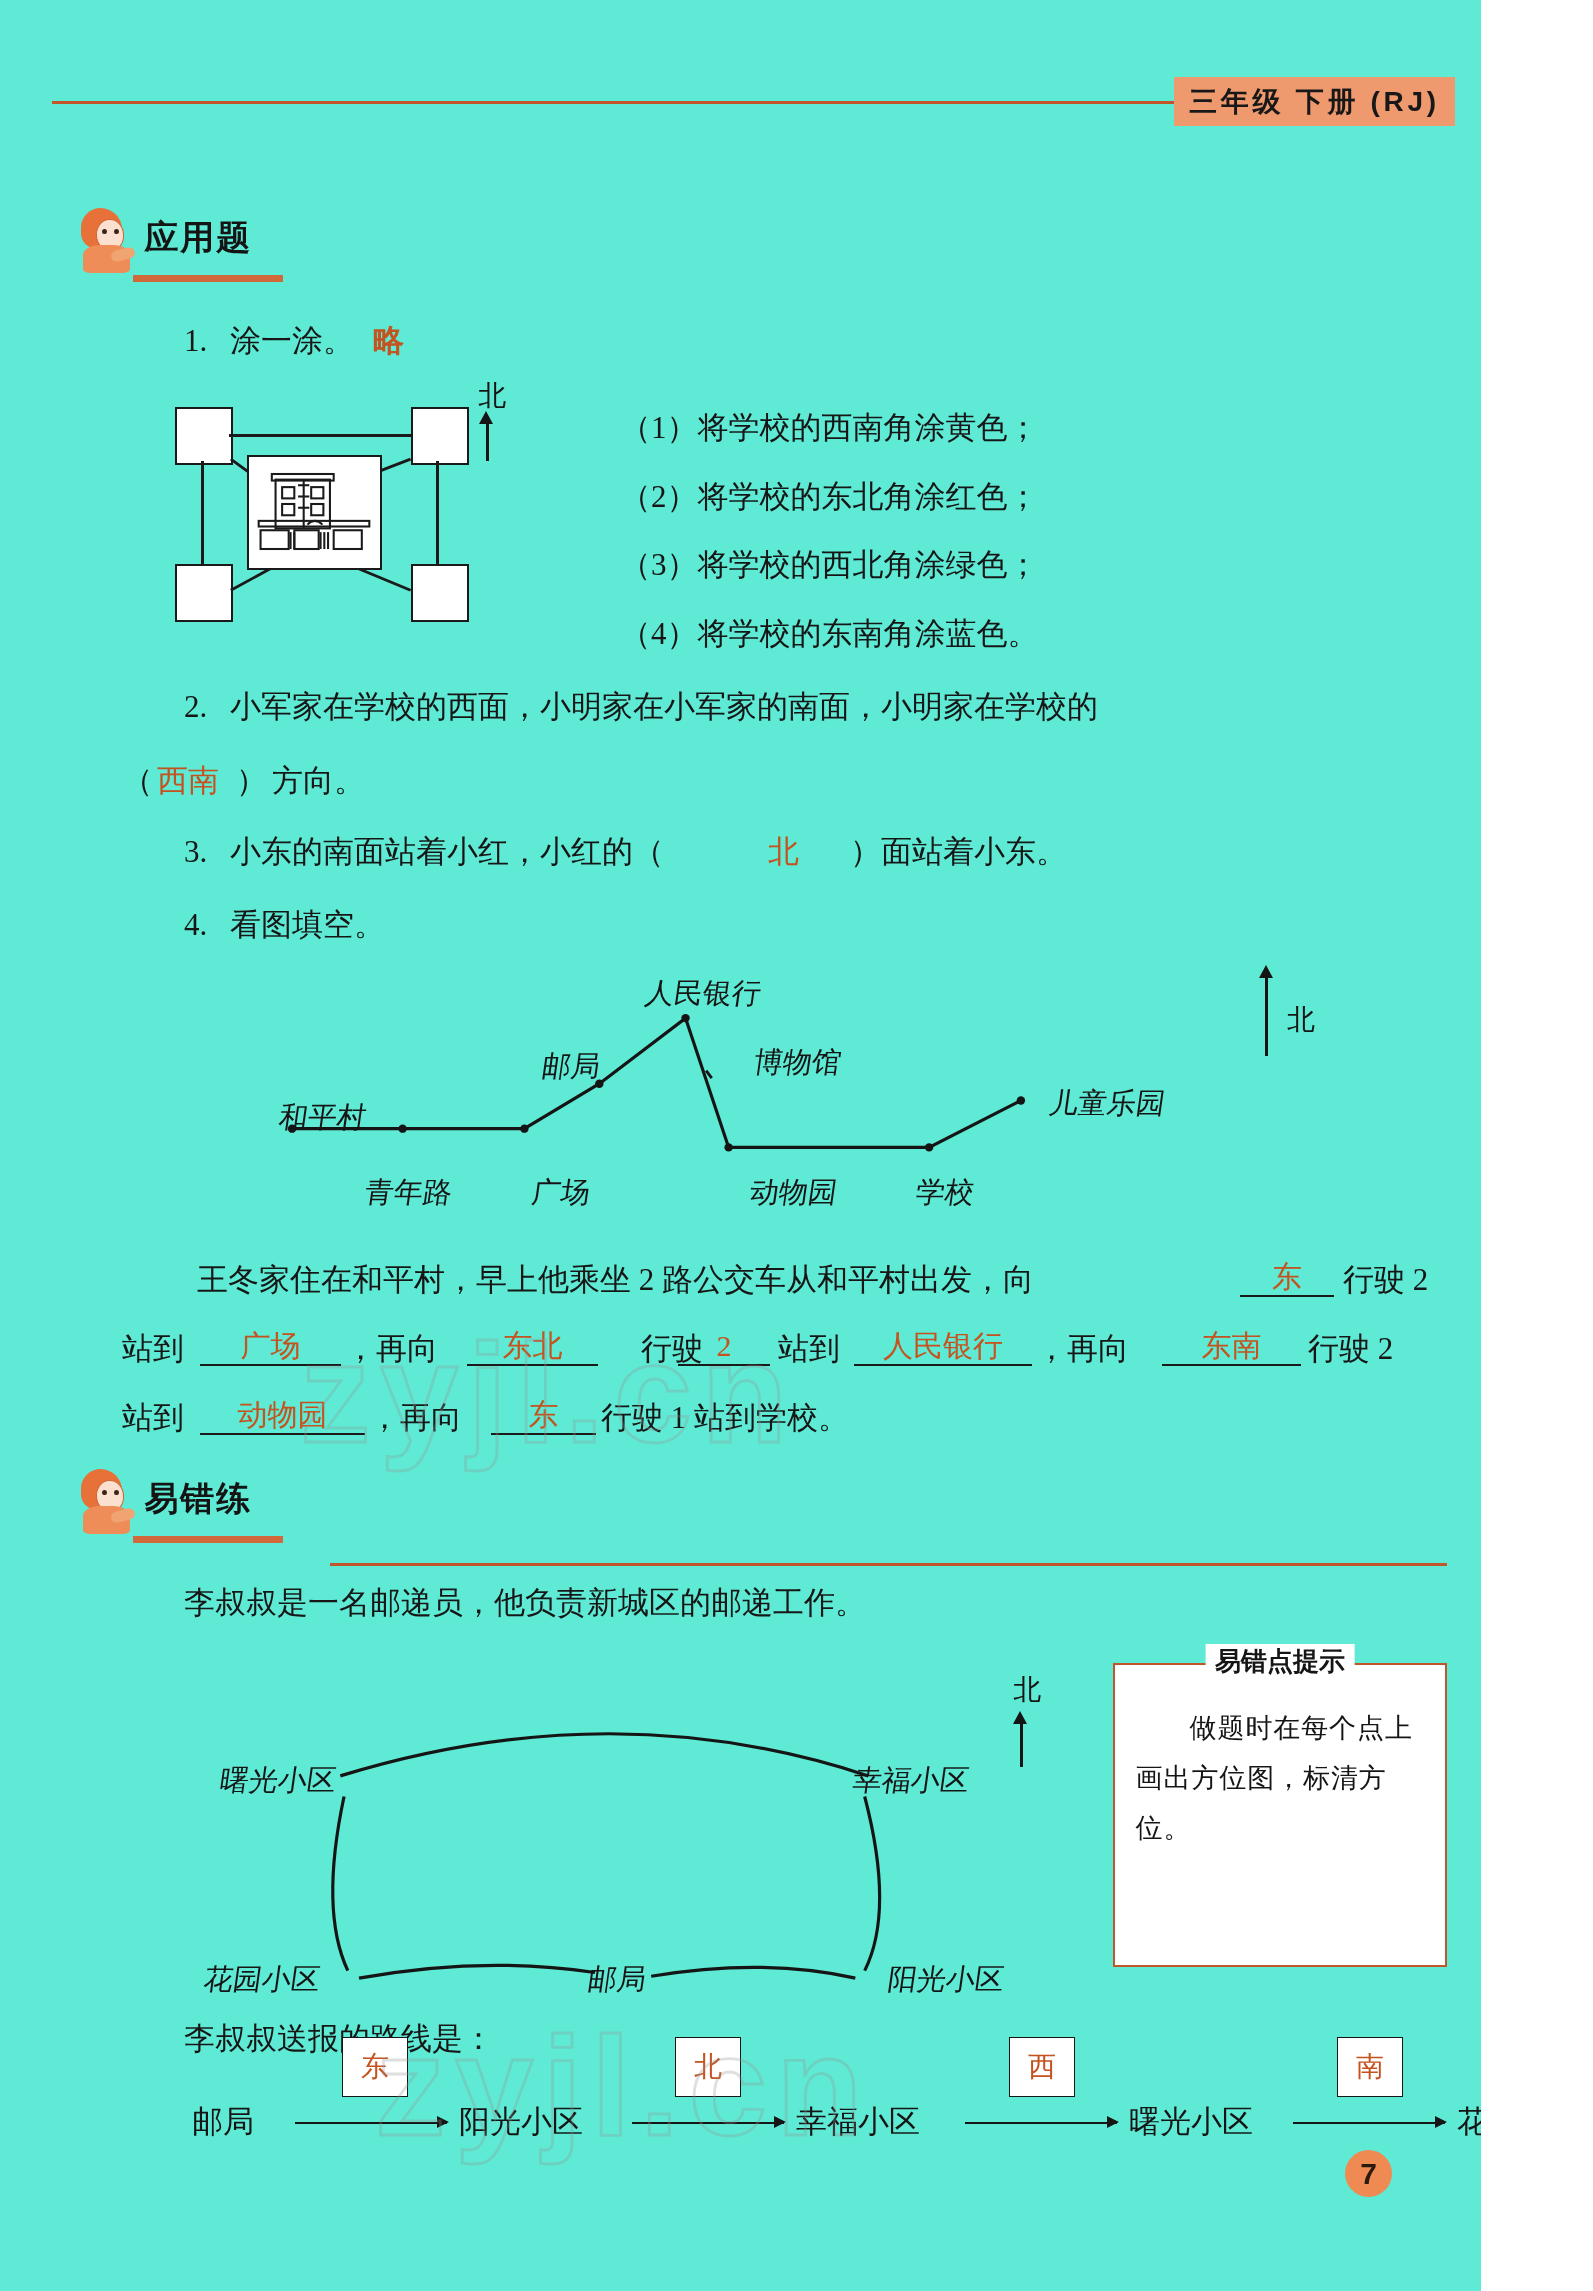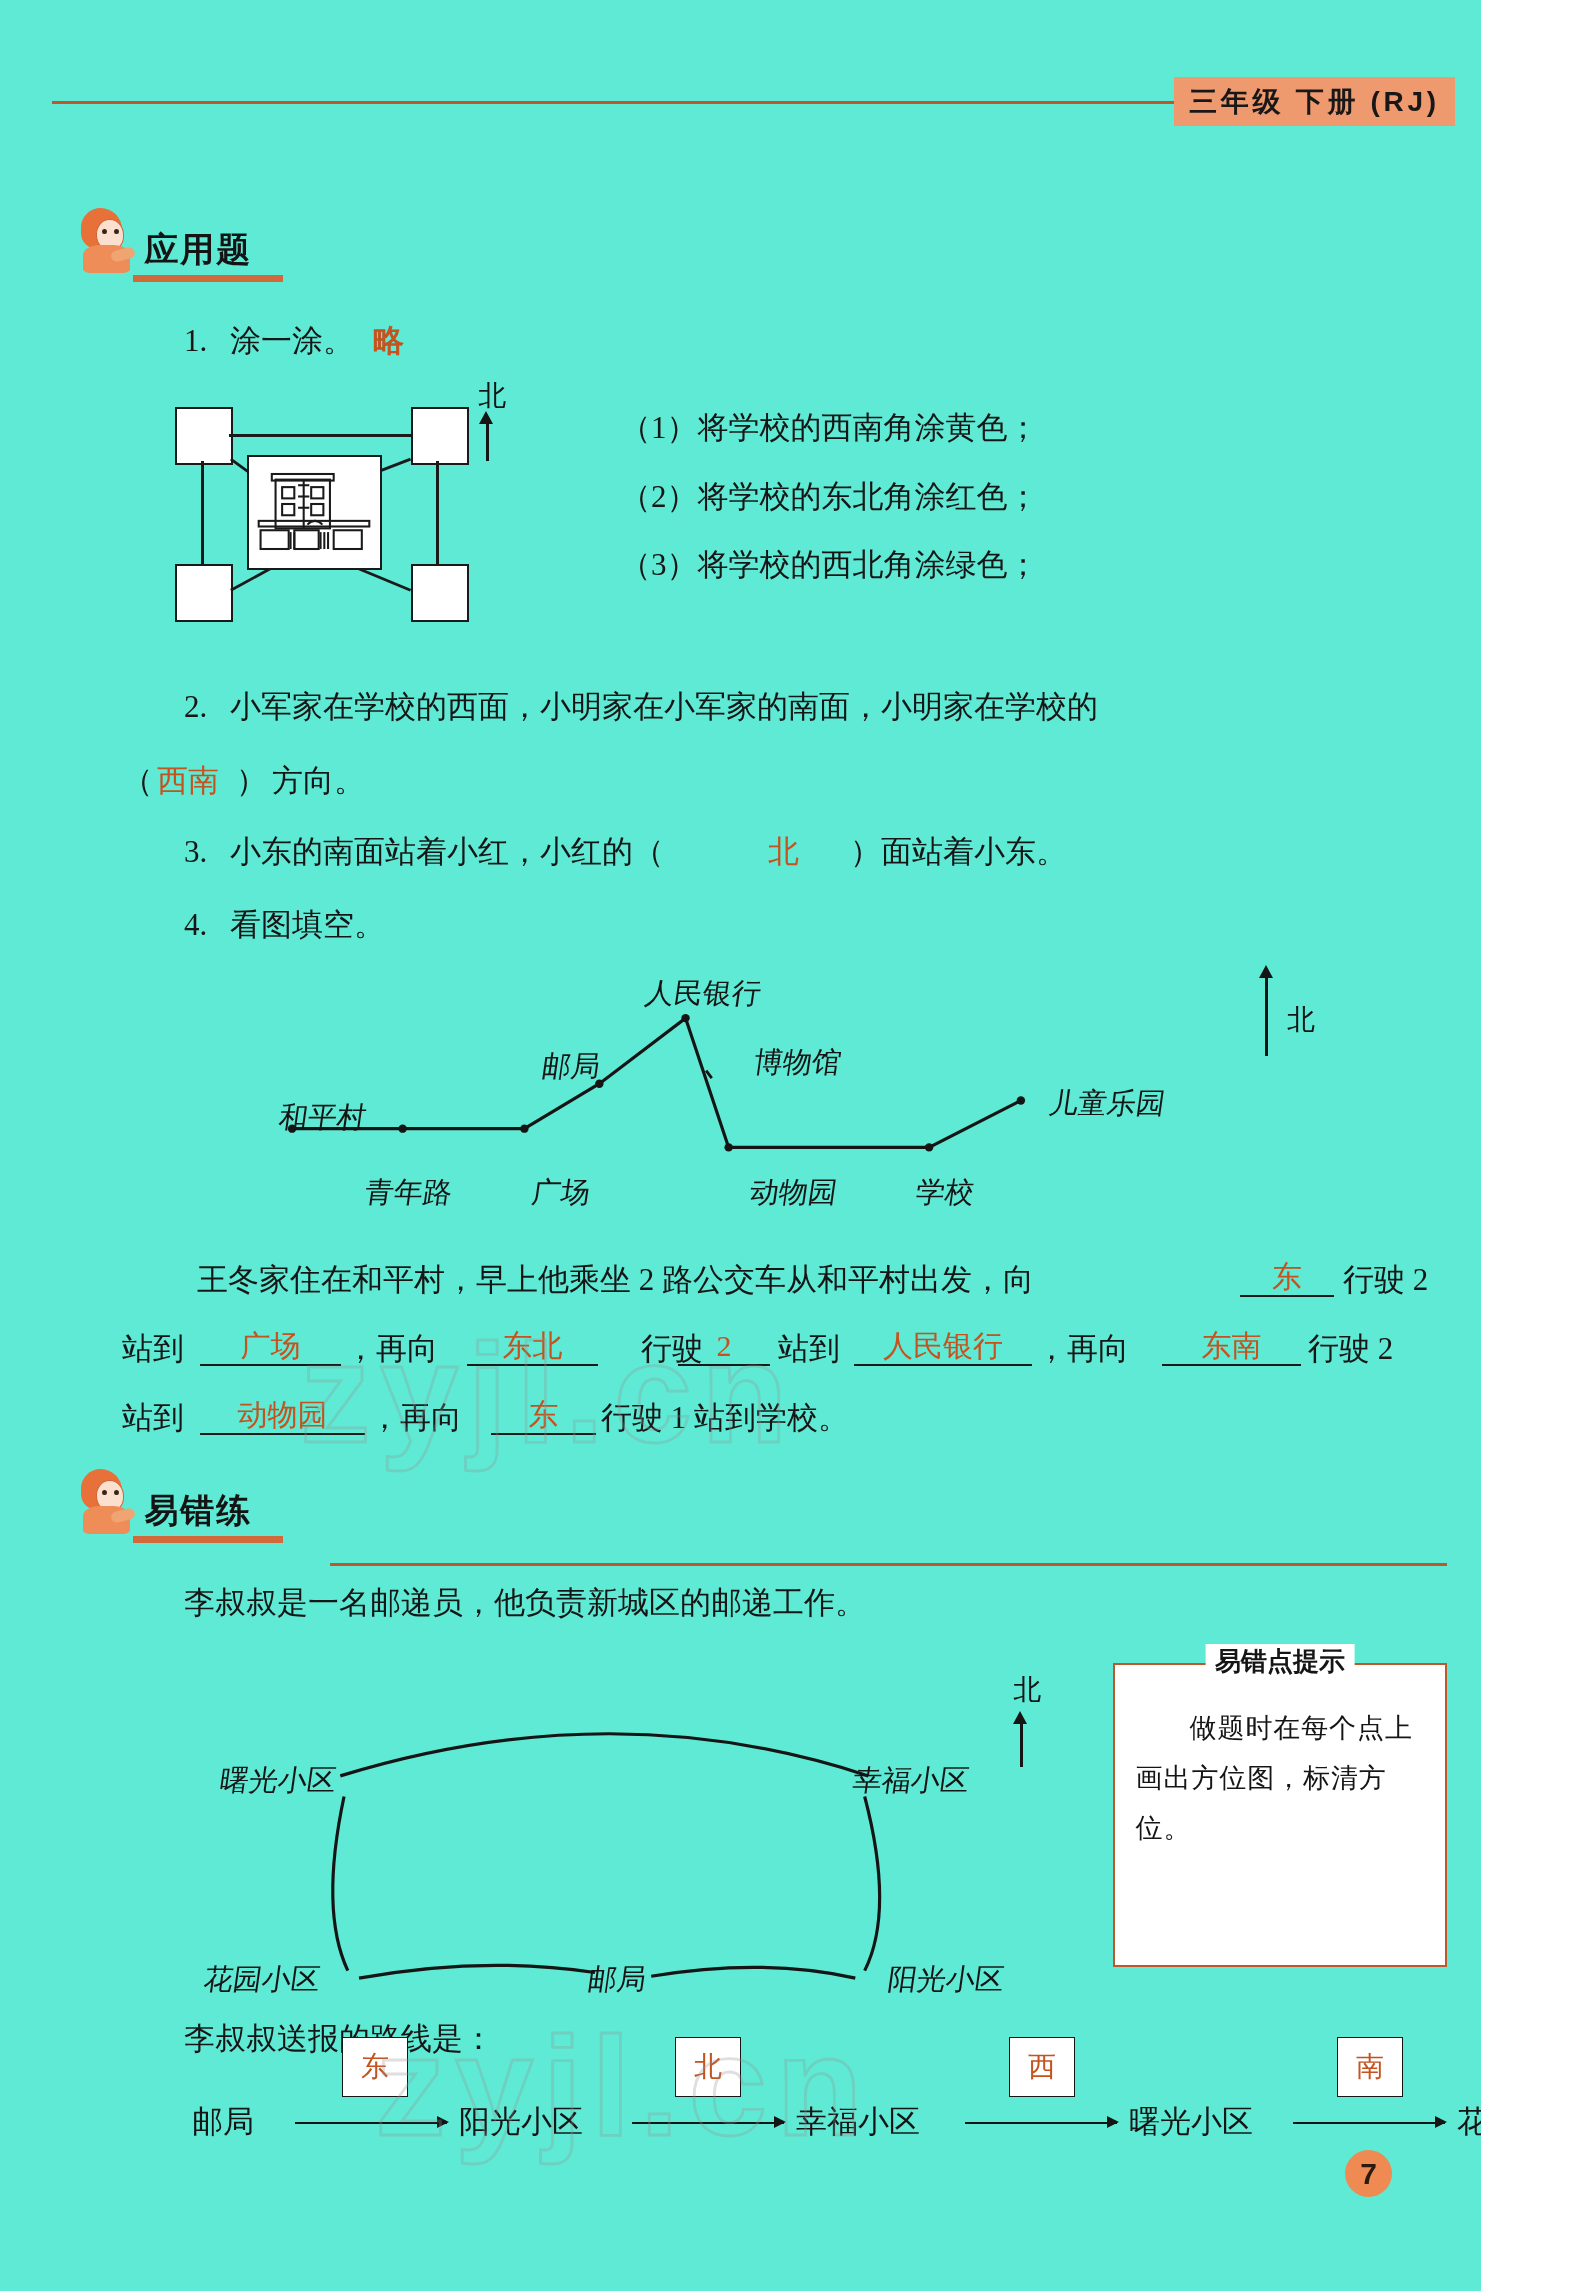--- a/index.html
+++ b/index.html
@@ -111,21 +111,21 @@
     background: #f0a472;
     border-radius: 9.4px;
     transform: rotate(-14deg);
   }
   .sec-title {
     font-family: "Liberation Sans", sans-serif;
     font-size: 34px;
     font-weight: 700;
     color: #141414;
     letter-spacing: 1.9px;
-    padding-bottom: 2px;
+    padding-bottom: 14px;
   }
   .sec-underline {
     position: absolute;
     left: 58px;
     height: 6.6px;
     background: #d2693a;
   }
   .sec-rule {
     position: absolute;
     height: 2.8px;
@@ -375,20 +375,21 @@
           <line x1="82" y1="78" x2="82" y2="96"></line>
           <path d="M60 70 q8 -8 16 0"></path>
         </g>
       </svg>
     </div>
   </div>
 
   <div class="txt" style="left:620px; top:408px;">（1）将学校的西南角涂黄色；</div>
   <div class="txt" style="left:620px; top:477px;">（2）将学校的东北角涂红色；</div>
   <div class="txt" style="left:620px; top:545px;">（3）将学校的西北角涂绿色；</div>
+  <div class="txt" style="left:620px; top:614px;">（4）将学校的东南角涂蓝色。</div>
 
   <div class="txt" style="left:184px; top:687px;">2.</div>
   <div class="txt" style="left:230px; top:687px;">小军家在学校的西面，小明家在小军家的南面，小明家在学校的</div>
   <div class="txt" style="left:122px; top:761px;">（</div>
   <div class="txt ans" style="left:157px; top:761px;">西南</div>
   <div class="txt" style="left:236px; top:761px;">）</div>
   <div class="txt" style="left:272px; top:761px;">方向。</div>
 
   <div class="txt" style="left:184px; top:832px;">3.</div>
   <div class="txt" style="left:230px; top:832px;">小东的南面站着小红，小红的（</div>

